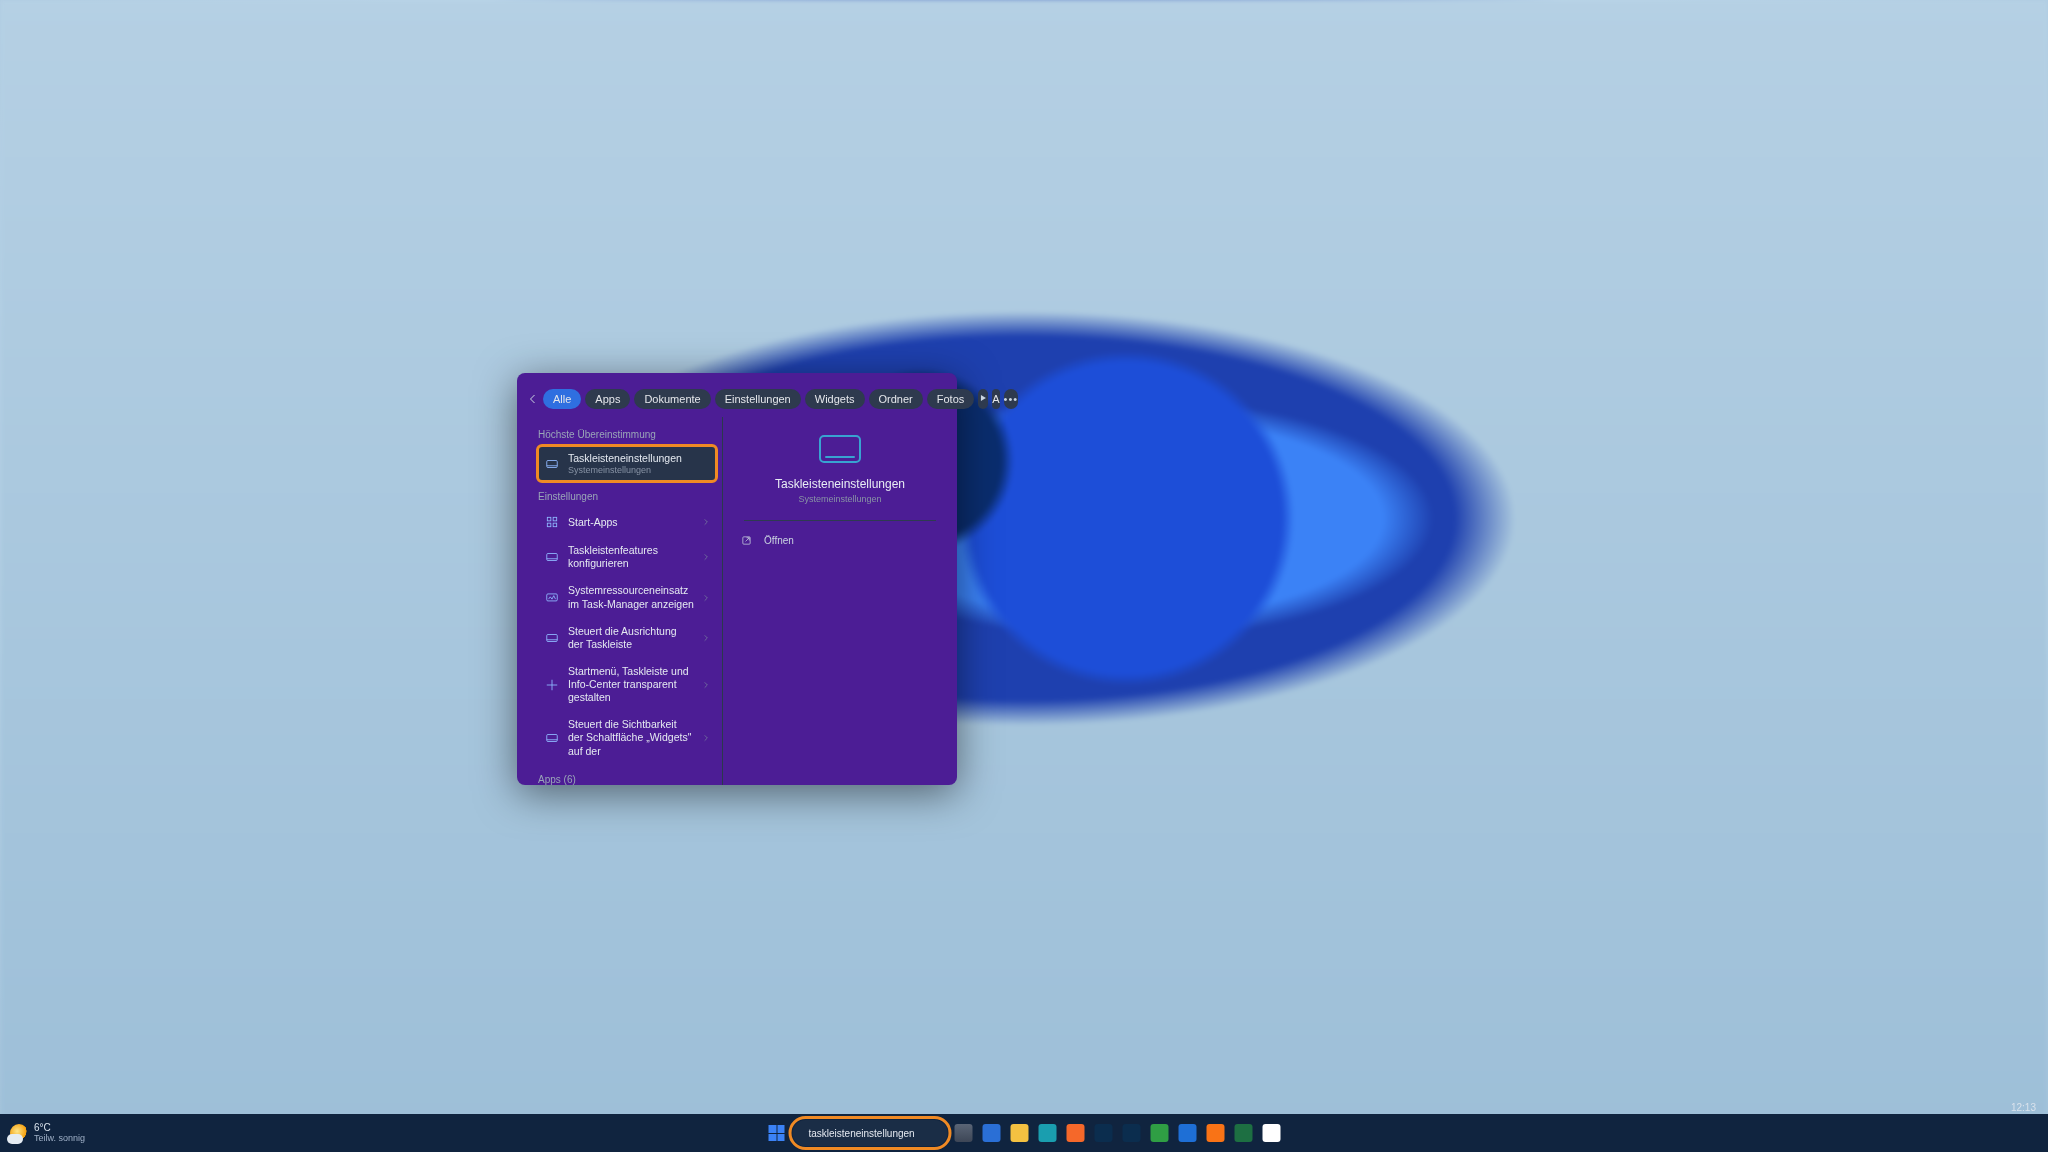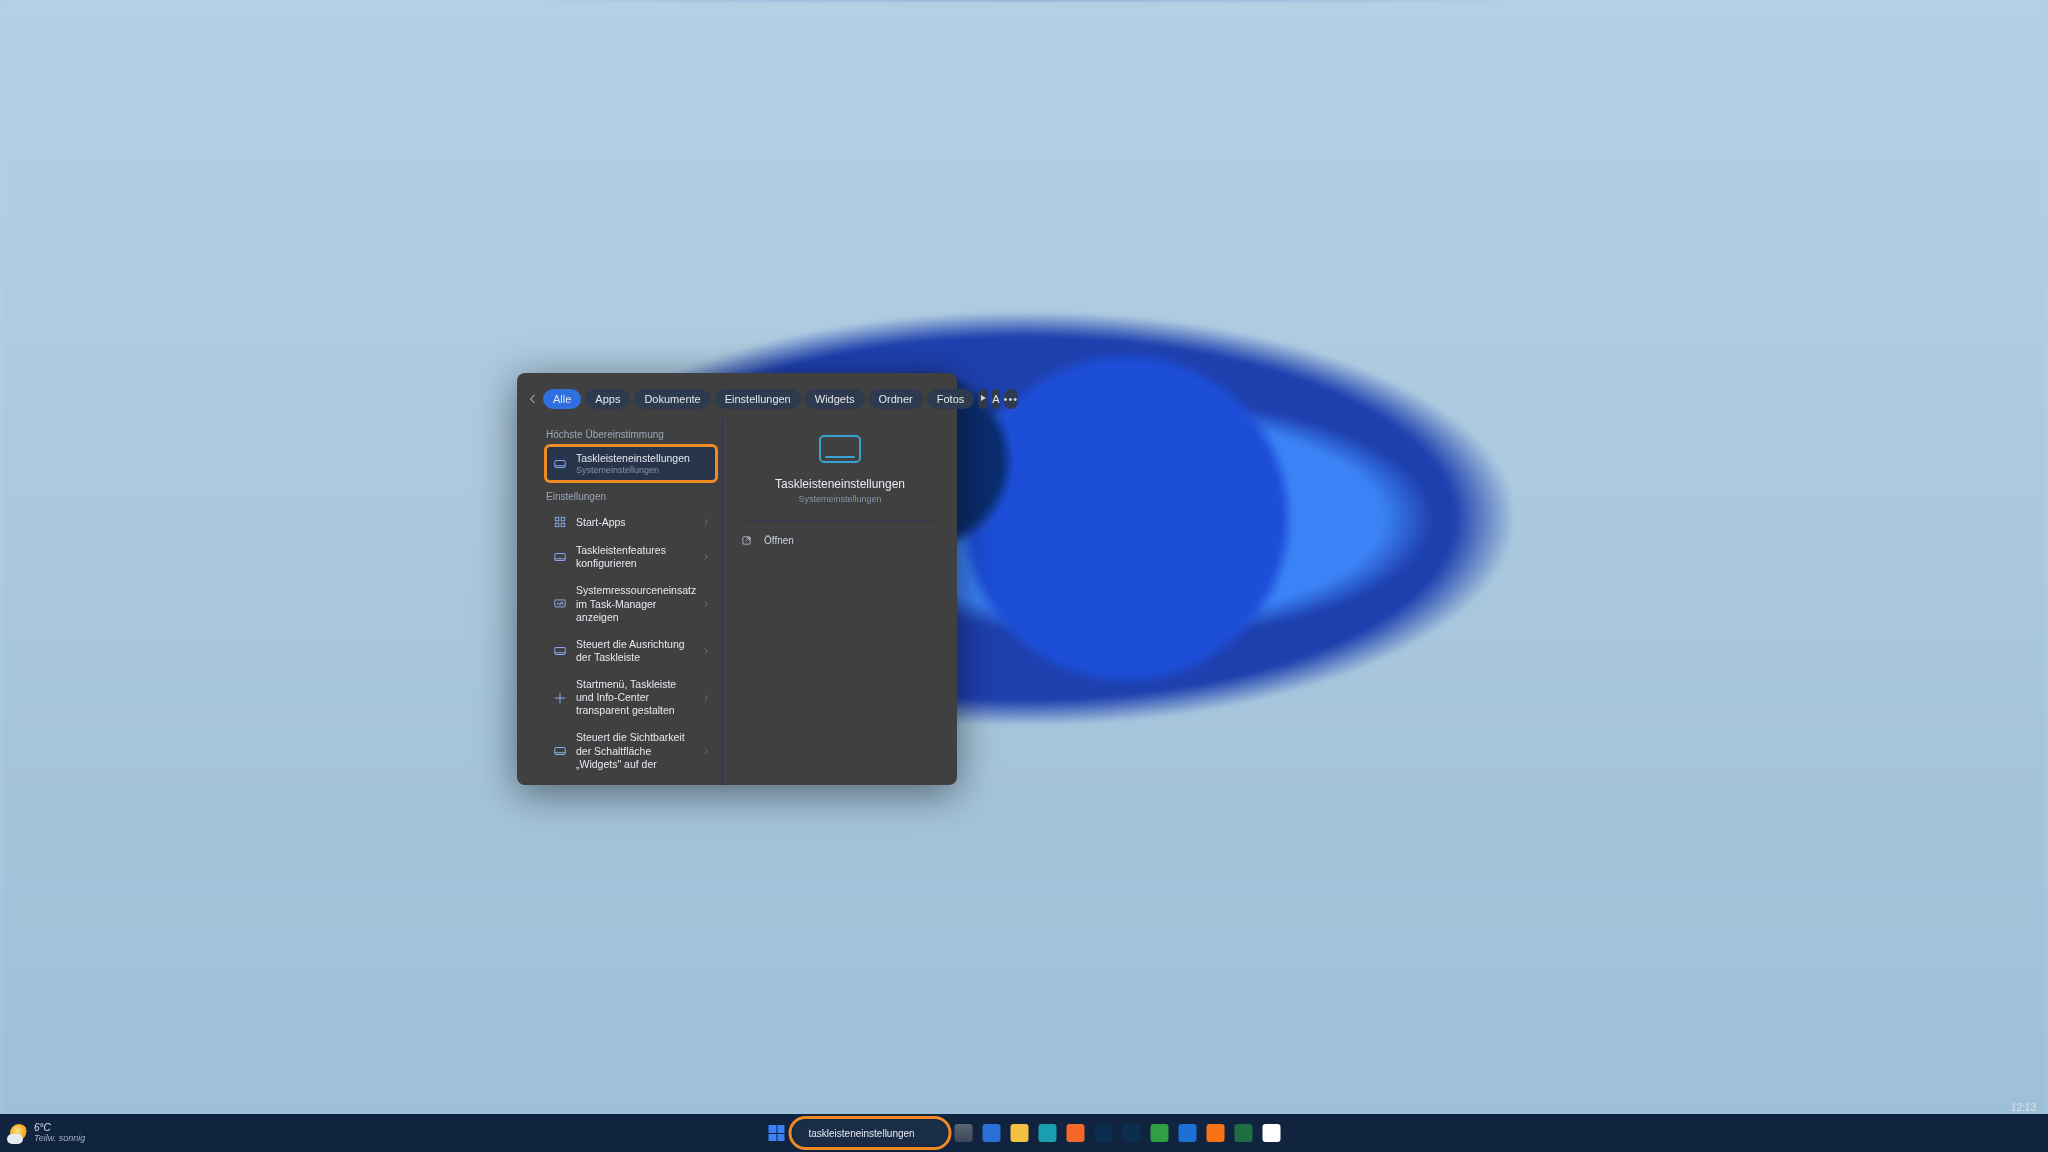--- a/index.html
+++ b/index.html
@@ -17,37 +17,37 @@
  radial-gradient(ellipse 50% 35% at 55% 45%, #3b82f6 0 25%, transparent 30%),
  radial-gradient(ellipse 60% 45% at 50% 45%, #1e40af 0 35%, transparent 40%),
  linear-gradient(#b5d0e4,#9dbfd8);
  filter:blur(2px);
 }
 
 .flyout{
  position:absolute;
  left:517px; top:373px;
  width:440px; height:412px;
- background:#404040;
+ background:#4c1d95;
  border-radius:8px;
  box-shadow:0 8px 40px rgba(0,0,0,.5);
  display:flex; flex-direction:column;
  padding:8px 0 0;
  color:#e5e7eb;
 }
 .tabs{display:flex;align-items:center;gap:4px;padding:6px 10px;}
 .back{width:24px;height:24px;border-radius:12px;display:flex;align-items:center;justify-content:center;cursor:pointer;}
 .back svg{width:12px;height:12px;stroke:#cbd5e1;}
 .pill{padding:4px 10px;border-radius:12px;background:#2e3a4e;font-size:11px;cursor:pointer;white-space:nowrap;}
 .pill.active{background:#2f6fe0;}
 .pill.iconpill{width:24px;padding:4px 0;text-align:center;}
 .pill.iconpill svg{width:10px;height:10px;fill:#cbd5e1;}
 .more{color:#cbd5e1;letter-spacing:1px;}
 .body{display:flex;flex:1;overflow:hidden;}
-.left{width:205px;padding:4px 6px 8px 29px;display:flex;flex-direction:column;gap:2px;overflow:hidden;}
+.left{width:205px;padding:4px 6px 8px 21px;display:flex;flex-direction:column;gap:2px;overflow:hidden;}
 .hdr{font-size:10px;color:#9aa6b8;margin:8px 0 4px;}
 .result{display:flex;align-items:center;gap:8px;padding:6px 6px;border-radius:4px;cursor:pointer;position:relative;}
 .result .ico{width:16px;height:16px;flex:none;display:flex;align-items:center;justify-content:center;color:#8fb8ff;}
 .result .ico svg{width:14px;height:14px;stroke:#8fb8ff;fill:none;stroke-width:1.5;}
 .result .txt{flex:1;min-width:0;}
 .result .ttl{font-size:10.5px;line-height:1.25;color:#e5eaf1;}
 .result .sub{font-size:9px;color:#8893a5;}
 .result .chev{color:#7f8ca0;}
 .result .chev svg{width:8px;height:8px;stroke:#7f8ca0;fill:none;stroke-width:2;}
 .result.hl{outline:3px solid #f08a24;outline-offset:-1px;background:#27344a;}
@@ -55,21 +55,21 @@
 .right .bigico{width:42px;height:28px;border:2px solid #38a3d1;border-radius:5px;position:relative;margin-bottom:14px;}
 .right .bigico::after{content:"";position:absolute;left:4px;right:4px;bottom:3px;height:2px;background:#38a3d1;border-radius:1px;}
 .right .rttl{font-size:12px;color:#e8edf4;margin-bottom:3px;}
 .right .rsub{font-size:9px;color:#8893a5;margin-bottom:16px;}
 .right .sep{width:90%;height:1px;background:#2e3b50;margin-bottom:10px;}
 .right .action{display:flex;align-items:center;gap:12px;font-size:10px;color:#cbd5e1;align-self:flex-start;padding:4px 8px;cursor:pointer;width:100%;border-radius:4px;}
 .right .action svg{width:11px;height:11px;stroke:#cbd5e1;fill:none;stroke-width:1.6;}
 
 
 .taskbar{position:absolute;left:0;right:0;bottom:0;height:38px;background:#10243f;display:flex;align-items:center;color:#d9e2ec;font-size:10px;}
-.weather{display:flex;align-items:center;gap:6px;padding:0 10px;font-style:italic;}
+.weather{display:flex;align-items:center;gap:6px;padding:0 10px;}
 .weather .sun{width:18px;height:18px;border-radius:9px;background:radial-gradient(circle at 40% 40%,#fde68a,#f59e0b 60%,transparent 62%);position:relative;}
 .weather .sun::after{content:"";position:absolute;left:-3px;bottom:-2px;width:16px;height:10px;background:#e5ecf3;border-radius:6px;}
 .wtxt{display:flex;flex-direction:column;line-height:1.05;}
 .wtxt .t{font-size:10px;}
 .wtxt .d{font-size:9px;color:#9fb0c7;}
 .center{position:absolute;left:50%;transform:translateX(-50%);display:flex;align-items:center;gap:4px;height:100%;}
 .tb{width:24px;height:24px;border-radius:4px;display:flex;align-items:center;justify-content:center;cursor:pointer;font-size:12px;}
 .searchbox{width:155px;height:26px;background:#1a2d46;border-radius:13px;display:flex;align-items:center;gap:6px;padding:0 10px;outline:3px solid #f08a24;outline-offset:1px;}
 .searchbox svg{width:11px;height:11px;stroke:#9fb0c7;fill:none;stroke-width:2;}
 .searchbox input{flex:1;background:transparent;border:none;outline:none;color:#e5eaf1;font-size:10px;}

